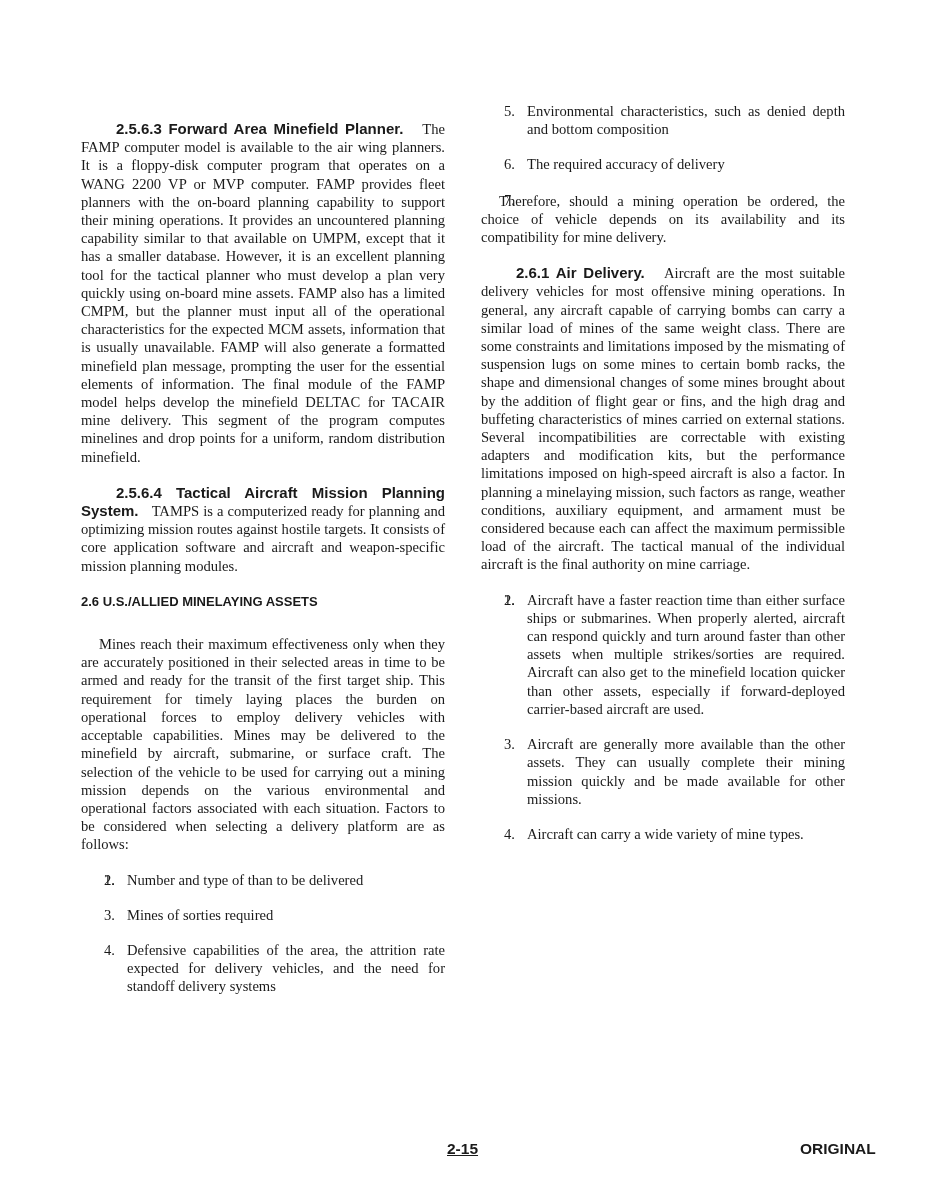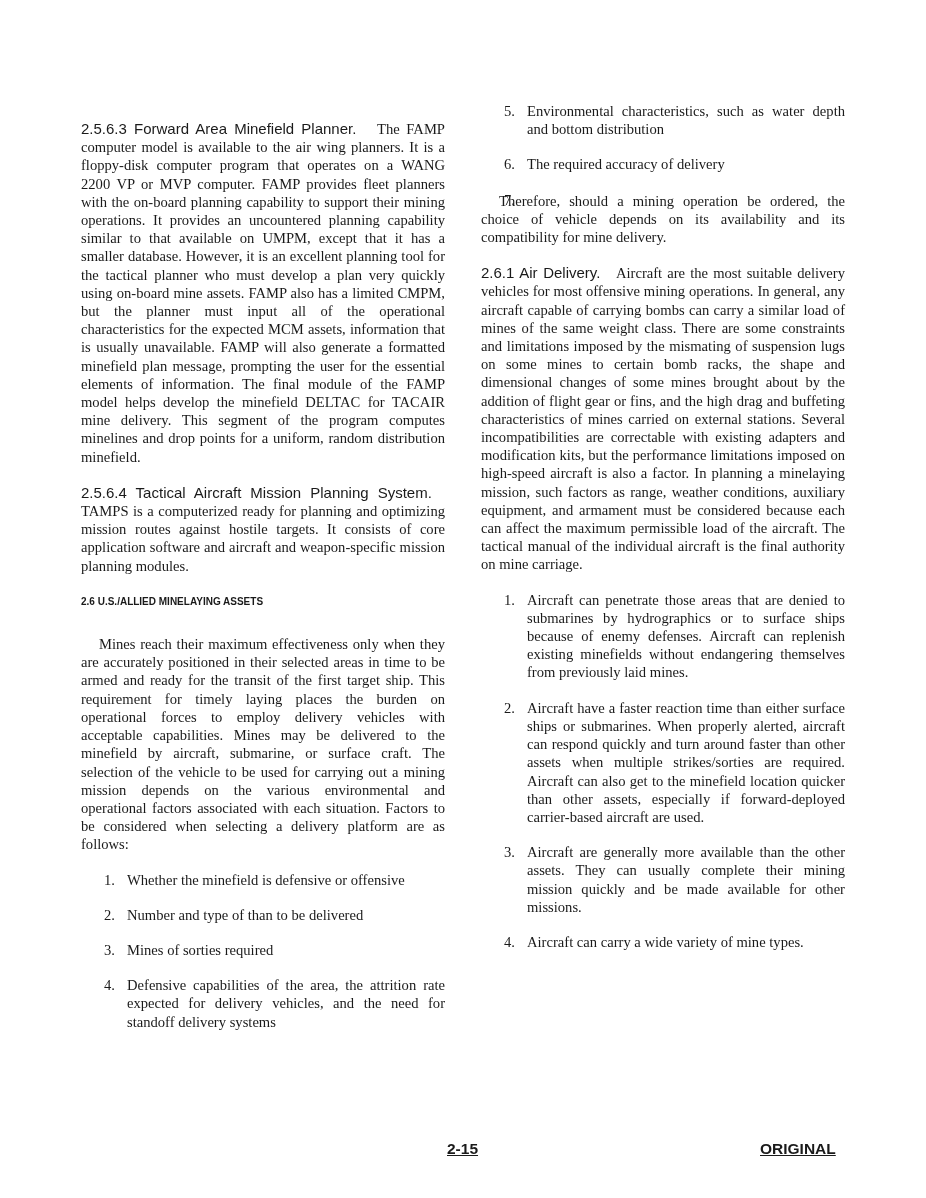--- a/index.html
+++ b/index.html
@@ -6,28 +6,28 @@
   body {
     width: 926px; height: 1198px; position: relative; overflow: hidden;
     font-family: "Liberation Serif", serif; color: #1a1a1a;
   }
   .col { position: absolute; top: 102px; width: 364px; font-size: 14.6px; line-height: 18.2px; }
   .col.left { left: 81px; }
   .col.right { left: 481px; }
   p { margin: 0; text-align: justify; }
   .gap { margin-top: 18px; }
   .indent { text-indent: 18px; }
-  .head { font-family: "Liberation Sans", sans-serif; font-weight: normal; font-size: 15px; }
-  .sec-title { font-family: "Liberation Sans", sans-serif; font-weight: bold; font-size: 10px; margin: 18px 0 0 0; }
+  .head { font-family: "Liberation Sans", sans-serif; font-weight: bold; font-size: 15px; margin-left: 35px; }
+  .sec-title { font-family: "Liberation Sans", sans-serif; font-weight: bold; font-size: 13px; margin: 18px 0 0 0; }
   ol { list-style: none; margin: 0; padding: 0; }
   ol li { position: relative; padding-left: 46px; margin-top: 17px; text-align: justify; }
   ol li .num { position: absolute; left: 23px; top: 0; }
   .footer { position: absolute; top: 1140px; font-family: "Liberation Sans", sans-serif; font-weight: bold; font-size: 15.5px; }
   .footer.page { left: 447px; text-decoration: underline; }
-  .footer.orig { left: 760px; text-decoration: underline; }
+  .footer.orig { left: 800px; }
 </style>
 </head>
 <body>
 
 <div class="col left">
 
   <p class="gap">
     <span class="head" style="white-space: pre-wrap;">2.5.6.3 Forward Area Minefield Planner.  </span>
     <span>The FAMP computer model is available to the air wing planners. It is a floppy-disk computer program that operates on a WANG 2200 VP or MVP computer. FAMP provides fleet planners with the on-board planning capability to support their mining operations. It provides an uncountered planning capability similar to that available on UMPM, except that it has a smaller database. However, it is an excellent planning tool for the tactical planner who must develop a plan very quickly using on-board mine assets. FAMP also has a limited CMPM, but the planner must input all of the operational characteristics for the expected MCM assets, information that is usually unavailable. FAMP will also generate a formatted minefield plan message, prompting the user for the essential elements of information. The final module of the FAMP model helps develop the minefield DELTAC for TACAIR mine delivery. This segment of the program computes minelines and drop points for a uniform, random distribution minefield.</span>
   </p>
@@ -35,44 +35,44 @@
   <p class="gap">
     <span class="head" style="white-space: pre-wrap;">2.5.6.4 Tactical Aircraft Mission Planning System.  </span>
     <span>TAMPS is a computerized ready for planning and optimizing mission routes against hostile targets. It consists of core application software and aircraft and weapon-specific mission planning modules.</span>
   </p>
 
   <div class="sec-title">2.6  U.S./ALLIED MINELAYING ASSETS</div>
 
   <p class="gap indent" style="margin-top:24px">Mines reach their maximum effectiveness only when they are accurately positioned in their selected areas in time to be armed and ready for the transit of the first target ship. This requirement for timely laying places the burden on operational forces to employ delivery vehicles with acceptable capabilities. Mines may be delivered to the minefield by aircraft, submarine, or surface craft. The selection of the vehicle to be used for carrying out a mining mission depends on the various environmental and operational factors associated with each situation. Factors to be considered when selecting a delivery platform are as follows:</p>
 
   <ol>
-    <li><span class="num">1.</span><span>Whether the minefield is defensive or offensive</span></li>
+    <li><span class="num">1.</span></li>
     <li><span class="num">2.</span><span>Number and type of than to be delivered</span></li>
     <li><span class="num">3.</span><span>Mines of sorties required</span></li>
     <li><span class="num">4.</span><span>Defensive capabilities of the area, the attrition rate expected for delivery vehicles, and the need for standoff delivery systems</span></li>
   </ol>
 </div>
 
 <div class="col right">
   <ol>
-    <li style="margin-top:0"><span class="num">5.</span><span>Environmental characteristics, such as water depth and bottom distribution</span></li>
+    <li style="margin-top:0"><span class="num">5.</span><span>Environmental characteristics, such as denied depth and bottom composition</span></li>
     <li><span class="num">6.</span><span>The required accuracy of delivery</span></li>
     <li><span class="num">7.</span></li>
   </ol>
 
   <p class="gap indent">Therefore, should a mining operation be ordered, the choice of vehicle depends on its availability and its compatibility for mine delivery.</p>
 
   <p class="gap">
     <span class="head" style="white-space: pre-wrap;">2.6.1 Air Delivery.  </span>
     <span>Aircraft are the most suitable delivery vehicles for most offensive mining operations. In general, any aircraft capable of carrying bombs can carry a similar load of mines of the same weight class. There are some constraints and limitations imposed by the mismating of suspension lugs on some mines to certain bomb racks, the shape and dimensional changes of some mines brought about by the addition of flight gear or fins, and the high drag and buffeting characteristics of mines carried on external stations. Several incompatibilities are correctable with existing adapters and modification kits, but the performance limitations imposed on high-speed aircraft is also a factor. In planning a minelaying mission, such factors as range, weather conditions, auxiliary equipment, and armament must be considered because each can affect the maximum permissible load of the aircraft. The tactical manual of the individual aircraft is the final authority on mine carriage.</span>
   </p>
 
 
   <ol>
-    <li><span class="num">1.</span><span>Aircraft can penetrate those areas that are denied to submarines by hydrographics or to surface ships because of enemy defenses. Aircraft can replenish existing minefields without endangering themselves from previously laid mines.</span></li>
+    <li><span class="num">1.</span></li>
     <li><span class="num">2.</span><span>Aircraft have a faster reaction time than either surface ships or submarines. When properly alerted, aircraft can respond quickly and turn around faster than other assets when multiple strikes/sorties are required. Aircraft can also get to the minefield location quicker than other assets, especially if forward-deployed carrier-based aircraft are used.</span></li>
     <li><span class="num">3.</span><span>Aircraft are generally more available than the other assets. They can usually complete their mining mission quickly and be made available for other missions.</span></li>
     <li><span class="num">4.</span><span>Aircraft can carry a wide variety of mine types.</span></li>
   </ol>
 </div>
 
 <div class="footer page">2-15</div>
 <div class="footer orig">ORIGINAL</div>
 
 </body></html>

